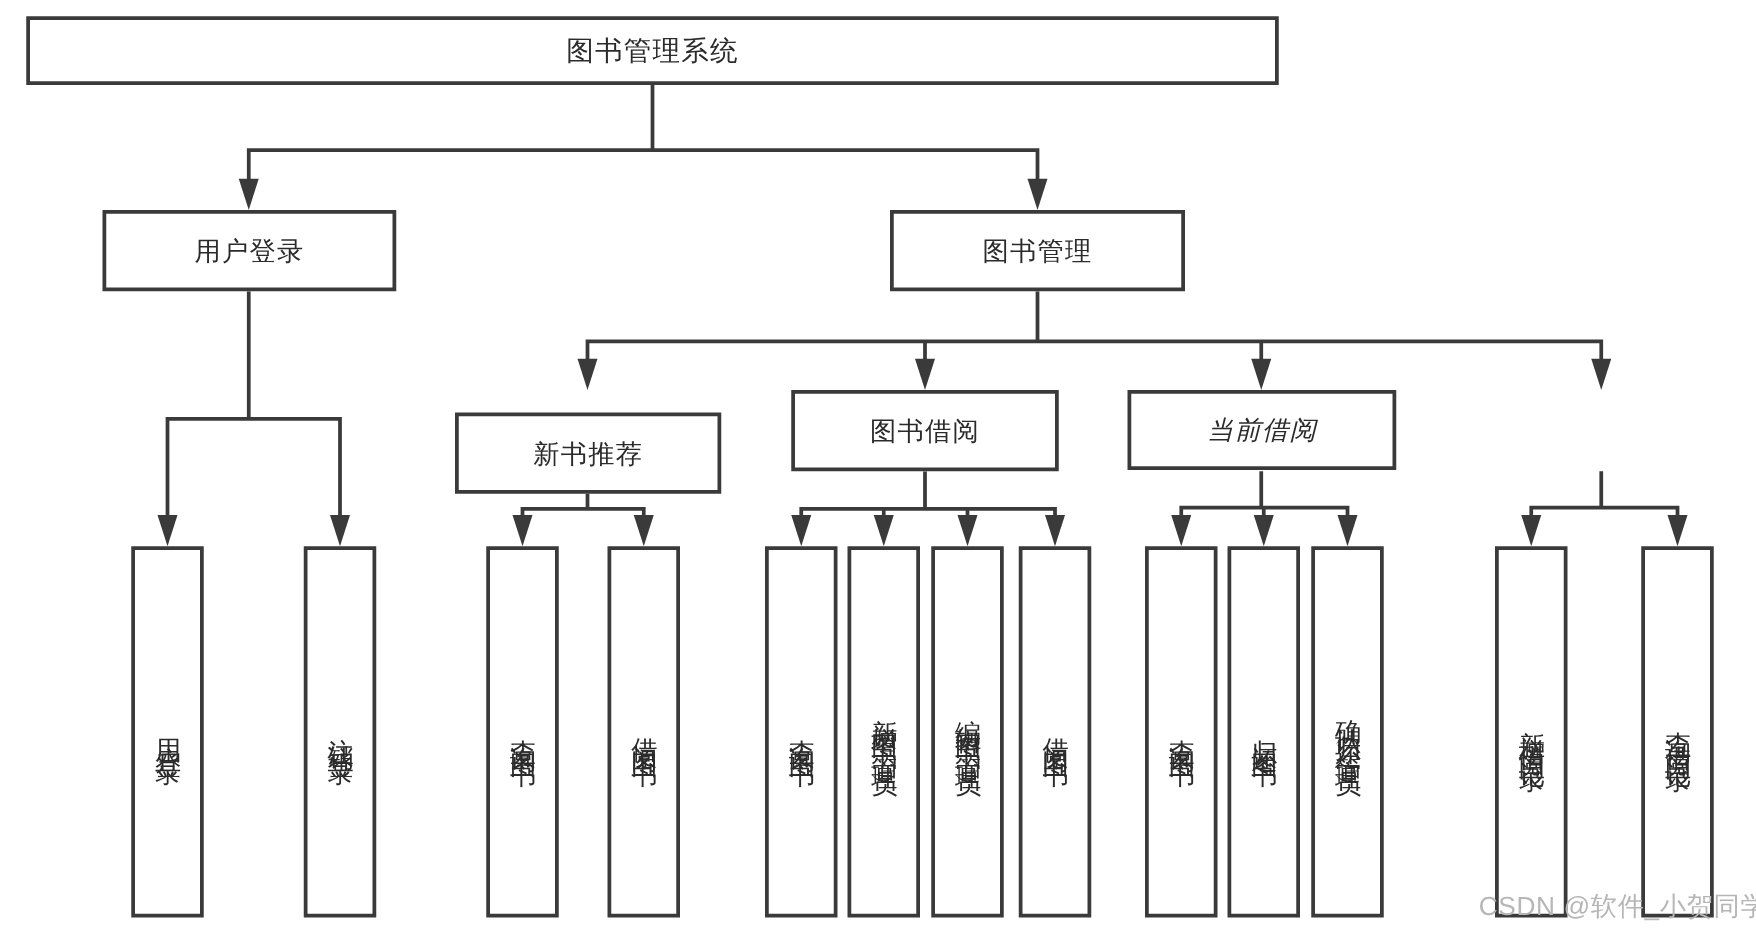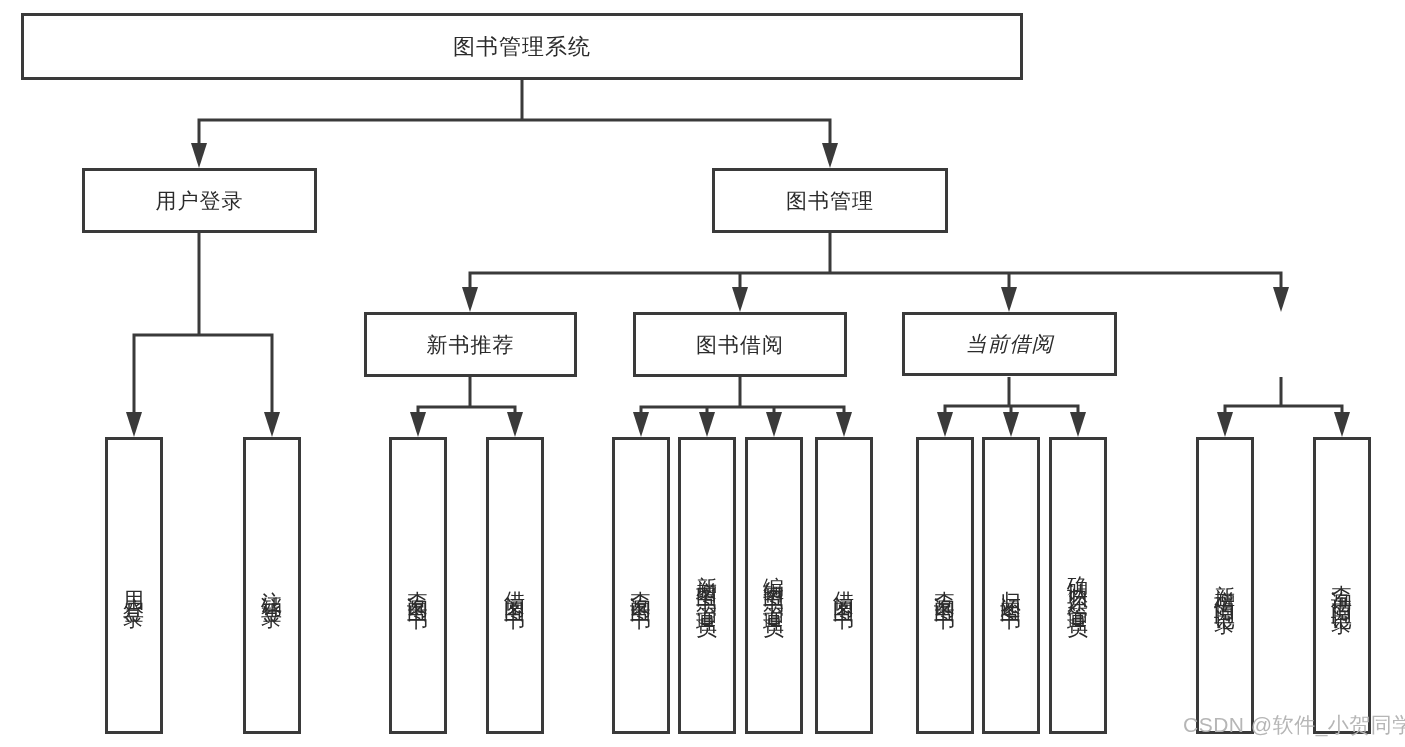--- a/index.html
+++ b/index.html
@@ -12,24 +12,24 @@
     position:absolute;box-sizing:border-box;border:3px solid #3a3a3a;background:#ffffff;
     display:flex;align-items:center;justify-content:center;color:#2b2b2b;z-index:2;
   }
   .h-node{font-size:21px;letter-spacing:1px;white-space:nowrap;}
   .root-node{font-size:22px;}
   .leaf{top:437px;width:58px;height:297px;}
   .leaf span{
     writing-mode:vertical-rl;text-orientation:mixed;
     font-size:21px;letter-spacing:6px;line-height:1.1;white-space:nowrap;
   }
-  #n-root{left:21px;top:13px;width:1002px;height:67px;}
+  #n-root{left:21px;top:13px;width:1002px;height:55px;}
   #n-b0{left:82px;top:168px;width:235px;height:65px;}
   #n-b1{left:712px;top:168px;width:236px;height:65px;justify-content:center;}
-  #n-m0{left:364px;top:312px;width:213px;height:65px;}
+  #n-m0{left:364px;top:330px;width:213px;height:65px;}
   #n-m1{left:633px;top:312px;width:214px;height:65px;}
   #n-m2{left:902px;top:312px;width:215px;height:64px;font-style:italic;}
   #n-m3{left:1172px;top:312px;width:218px;height:65px;}
   #n-l0{left:105px;} #n-l1{left:243px;} #n-l2{left:389px;} #n-l3{left:486px;}
   #n-l4{left:612px;} #n-l5{left:678px;} #n-l6{left:745px;} #n-l7{left:815px;}
   #n-l8{left:916px;} #n-l9{left:982px;} #n-l10{left:1049px;} #n-l11{left:1196px;}
   #n-l12{left:1313px;}
   .watermark{
     position:absolute;left:1183px;top:711px;z-index:5;
     font-size:21px;color:#b6b6b6;letter-spacing:0.5px;white-space:nowrap;

